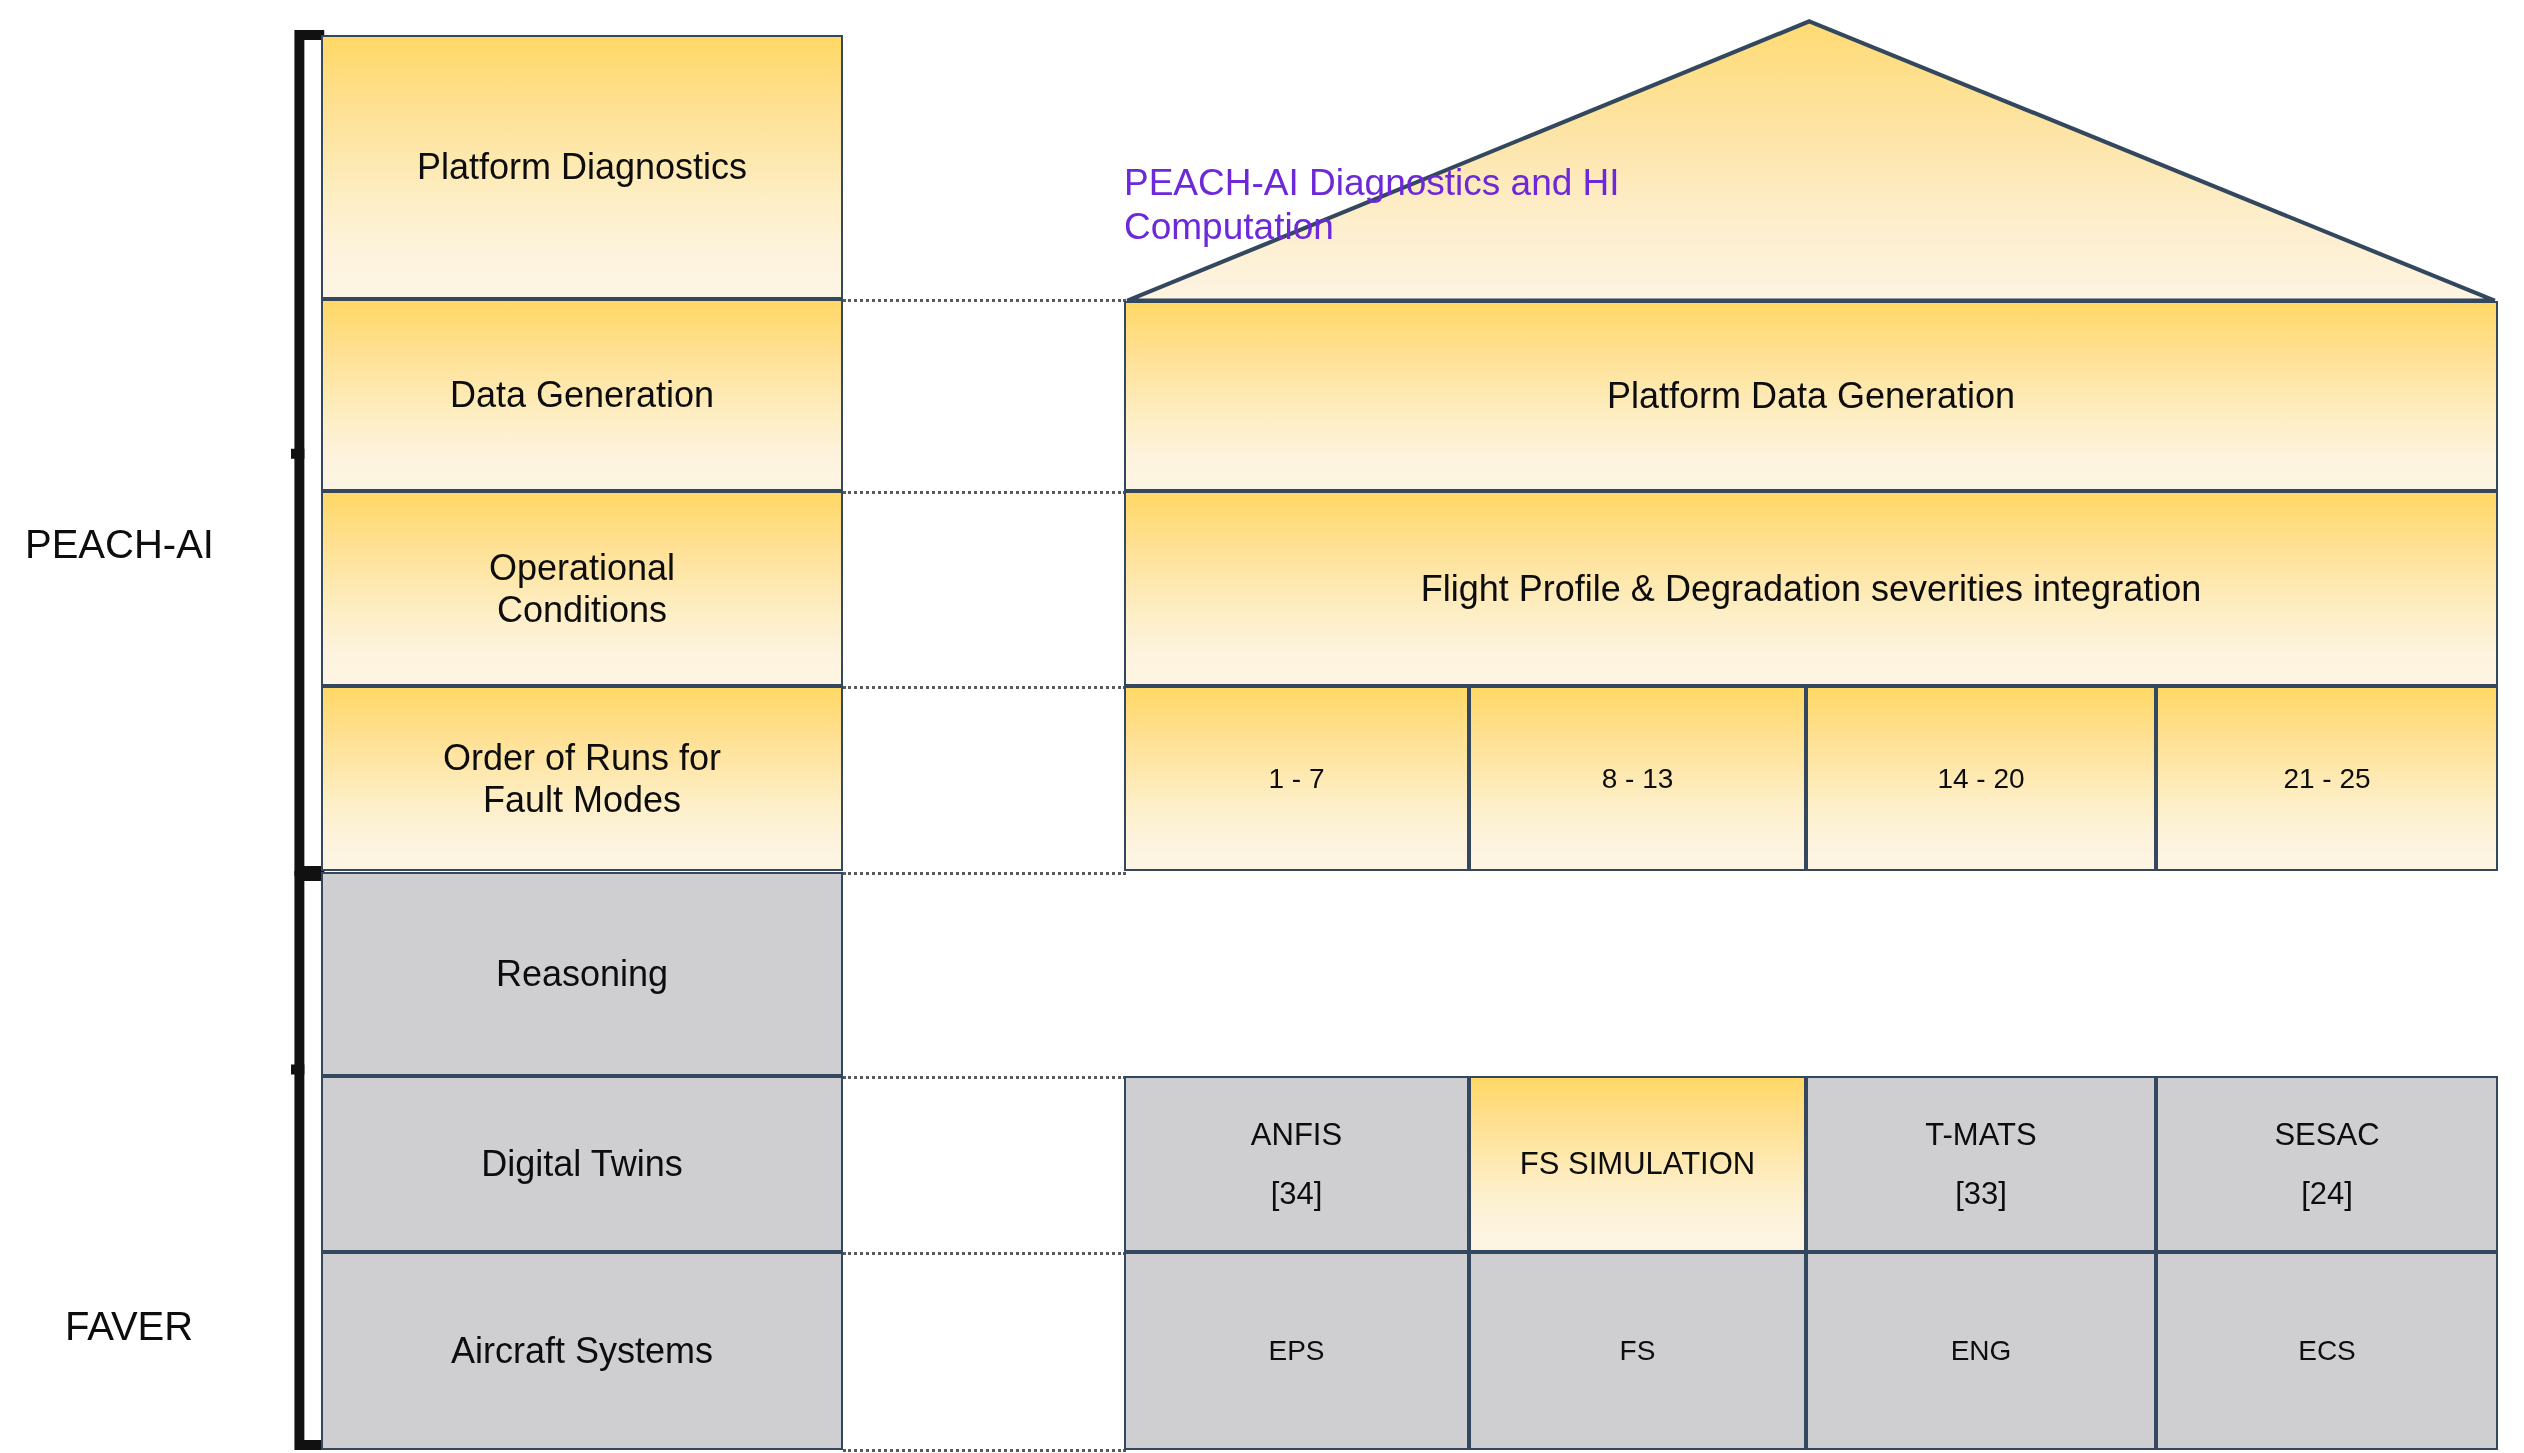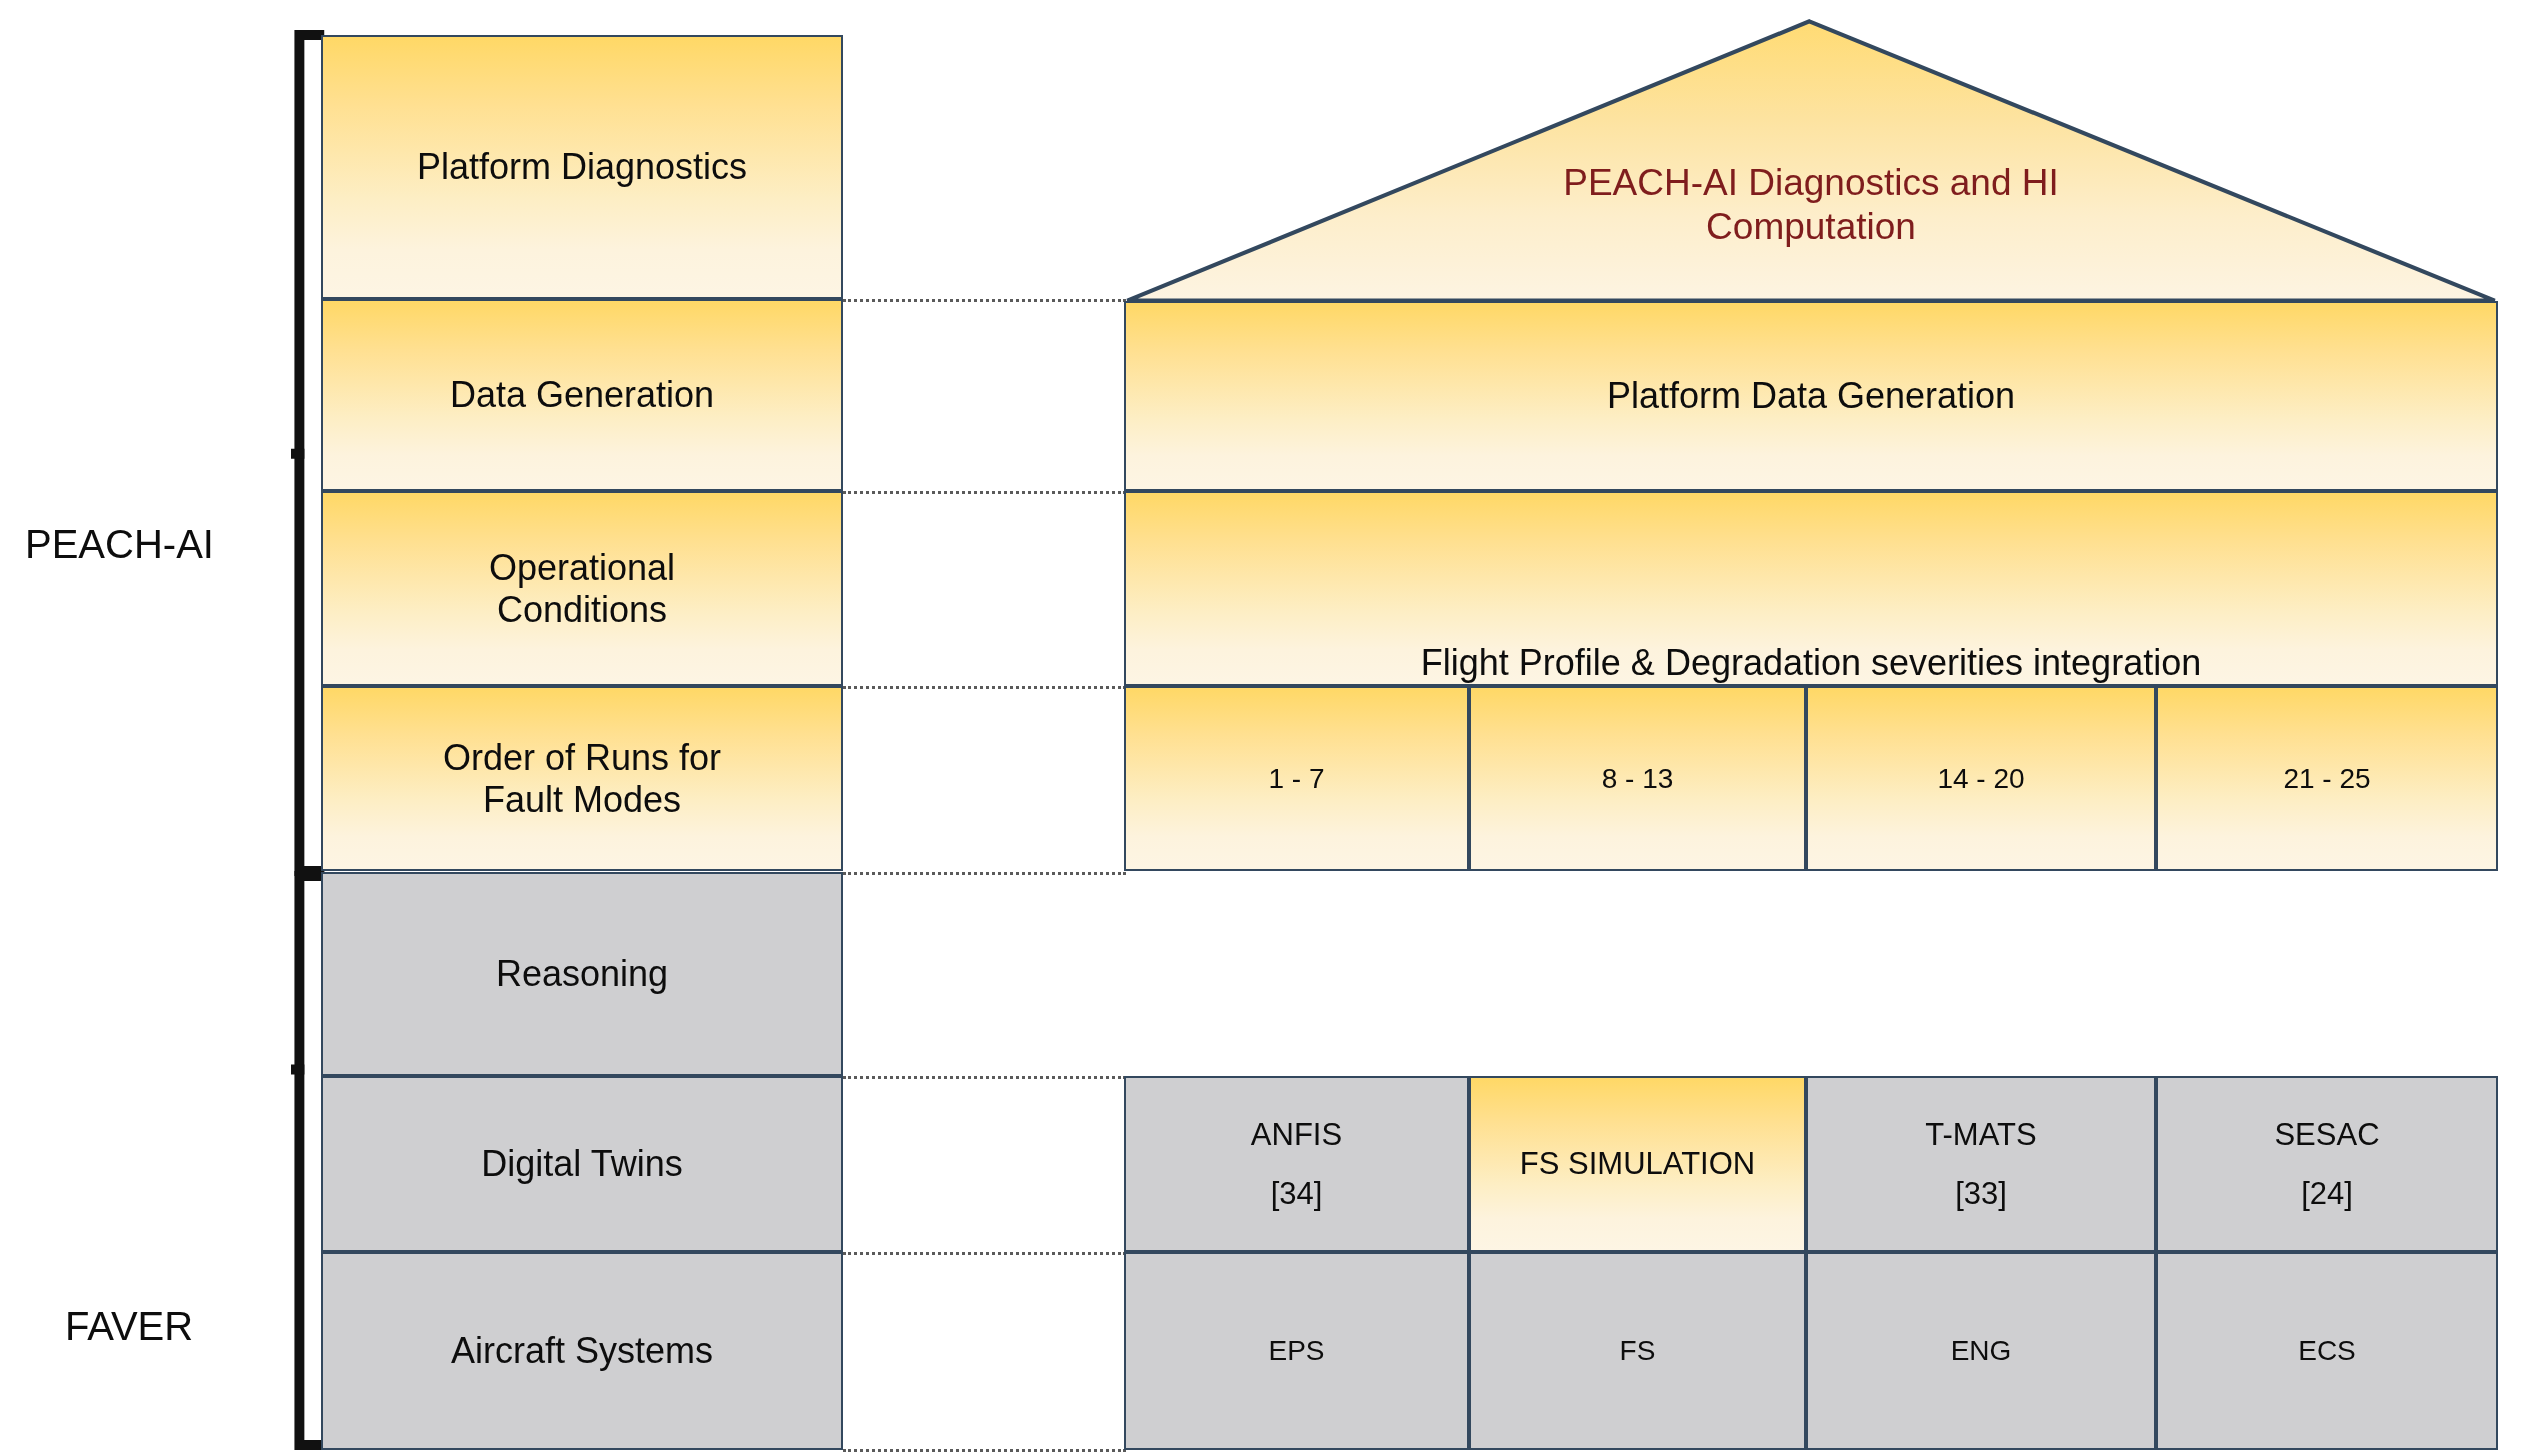--- a/index.html
+++ b/index.html
@@ -62,24 +62,24 @@
     top: 18px;
     width: 1374px;
     height: 286px;
   }
   #roof-wrap svg { display:block; width:100%; height:100%; }
   #roof-text {
     position: absolute;
     left: 1124px;
     top: 161px;
     width: 1374px;
-    text-align: center;
+    text-align: left;
     font-size: 37px;
     line-height: 1.18;
-    color: #7f1d1d;
+    color: #6d28d9;
     pointer-events: none;
   }
 
   
   .connector {
     position: absolute;
     left: 843px;
     width: 283px;
     height: 0;
     border-top: 3.3px dotted #5a5a5a;
@@ -169,21 +169,21 @@
     </svg>
   </div>
   <div id="roof-text">
     <span>PEACH-AI Diagnostics and HI<br>Computation</span>
   </div>
 
   <div class="box yellow right-full" style="top:301px; height:190px;">
     <span class="box-label">Platform Data Generation</span>
   </div>
 
-  <div class="box yellow right-full" style="top:491px; height:195px;align-items:flex-end;">
+  <div class="box yellow right-full" style="top:491px; height:195px;">
     <span class="box-label">Flight Profile &amp; Degradation severities integration</span>
   </div>
 
 
   <div class="cell yellow" style="left:1124px; top:686px; width:345px; height:185px;">
     <span>1 - 7</span>
   </div>
   <div class="cell yellow" style="left:1469px; top:686px; width:337px; height:185px;">
     <span>8 - 13</span>
   </div>

